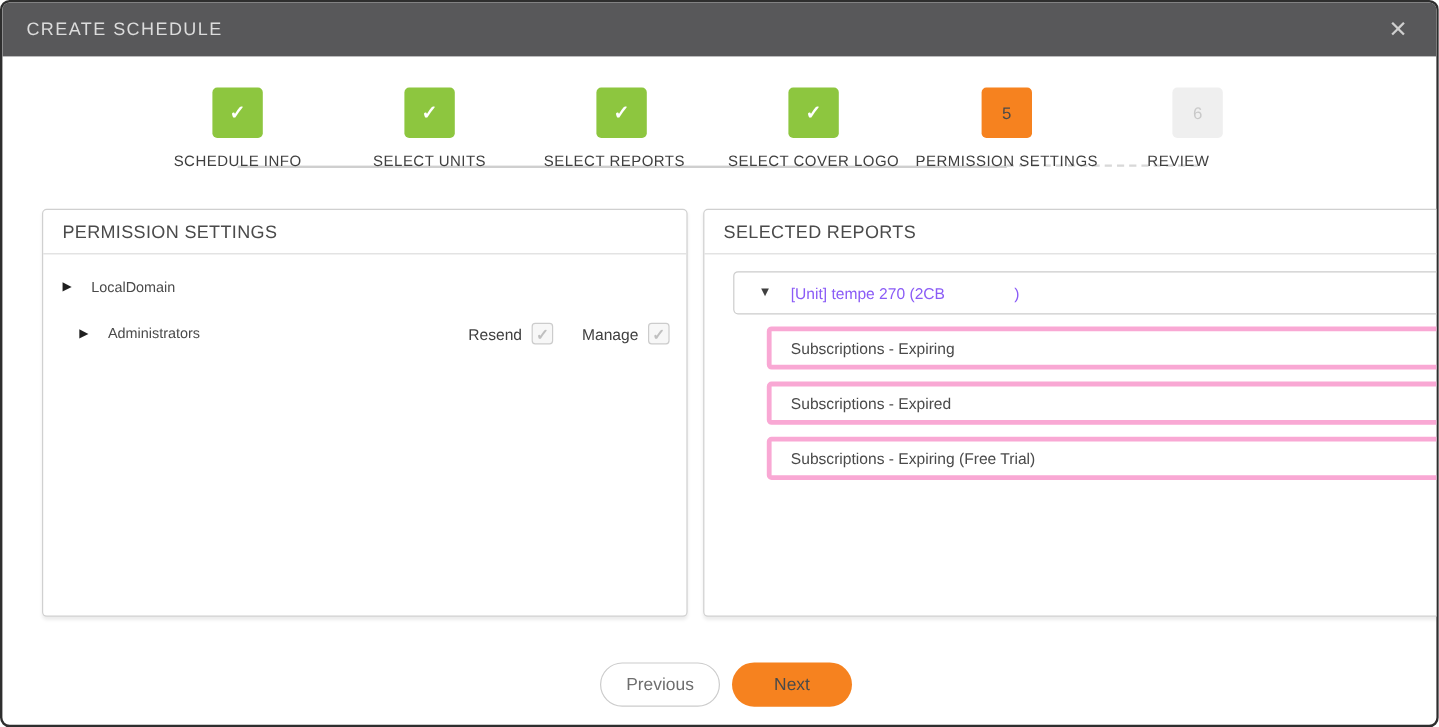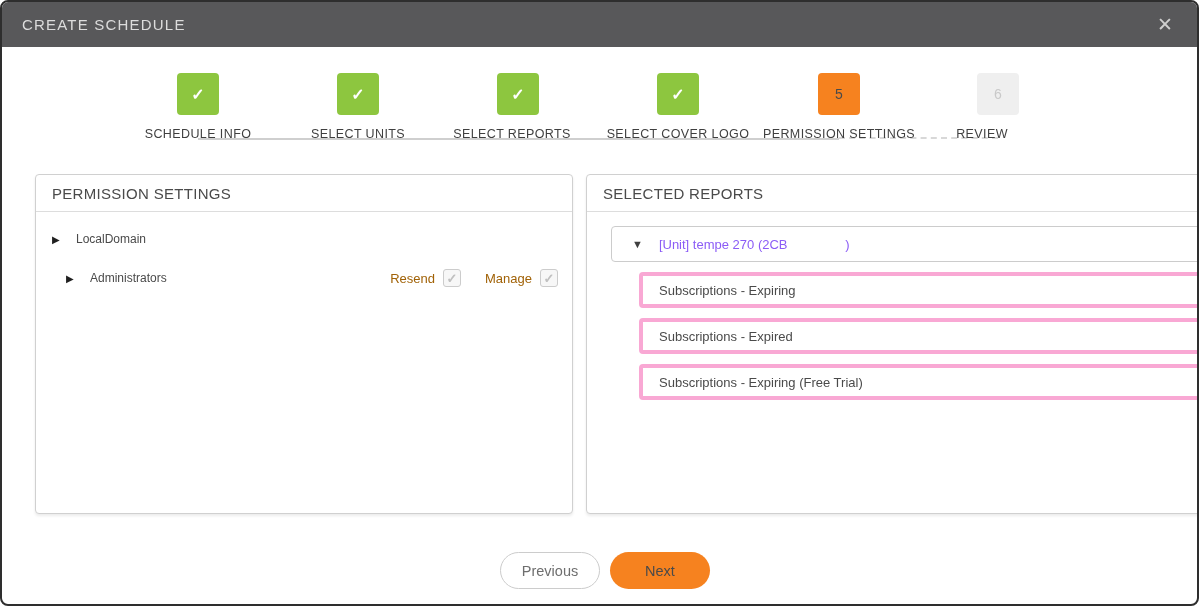--- a/index.html
+++ b/index.html
@@ -55,21 +55,21 @@
   }
   
   .tree { padding-top:16px; }
   .tree-row { display:flex; align-items:center; height:22px; margin-bottom:17px; }
   .tree-row .arrow { font-size:10px; color:#1f1f1f; cursor:pointer; width:12px; }
   .tree-row .tree-label { font-size:12px; color:#4a4a4a; margin-left:12px; }
   .tree-row.level0 { padding-left:16px; }
   .tree-row.level1 { padding-left:30px; justify-content:space-between; padding-right:14px; }
   .row-left { display:flex; align-items:center; }
   .perm-controls { display:flex; align-items:center; gap:8px; }
-  .perm-label { font-size:13px; color:#a16207; }
+  .perm-label { font-size:13px; color:#404040; }
   .checkbox {
     width:18px; height:18px; border:1px solid #ccc; border-radius:3px; background:#f7f7f7;
     display:flex; align-items:center; justify-content:center;
     color:#c0c0c0; font-size:13px; font-weight:bold; margin-right:16px; cursor:pointer;
   }
   .checkbox:last-child { margin-right:0; }
   
   .unit-box {
     margin:14px 15px 0 24px; height:36px; border:1px solid #ccc; border-radius:4px;
     display:flex; align-items:center; padding-left:20px; cursor:pointer;

